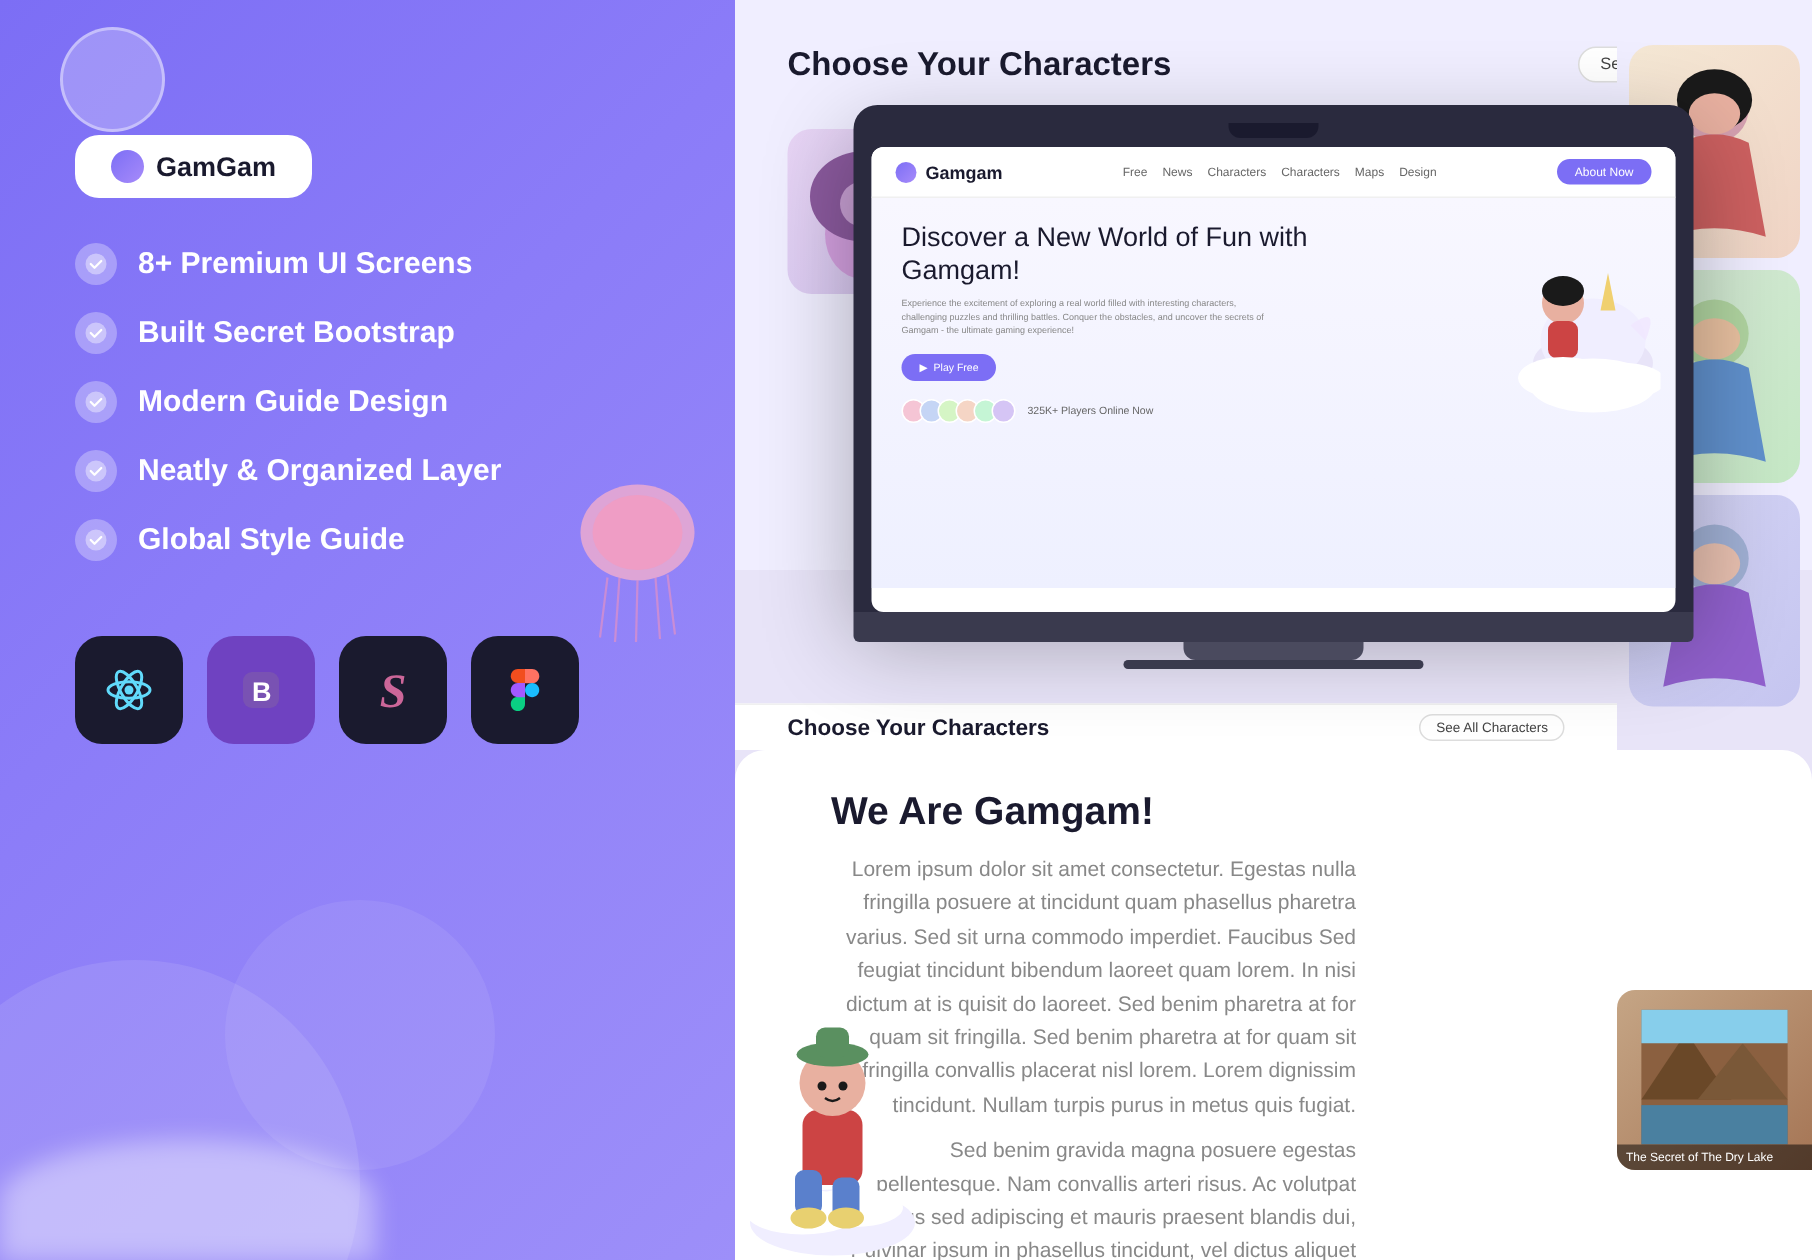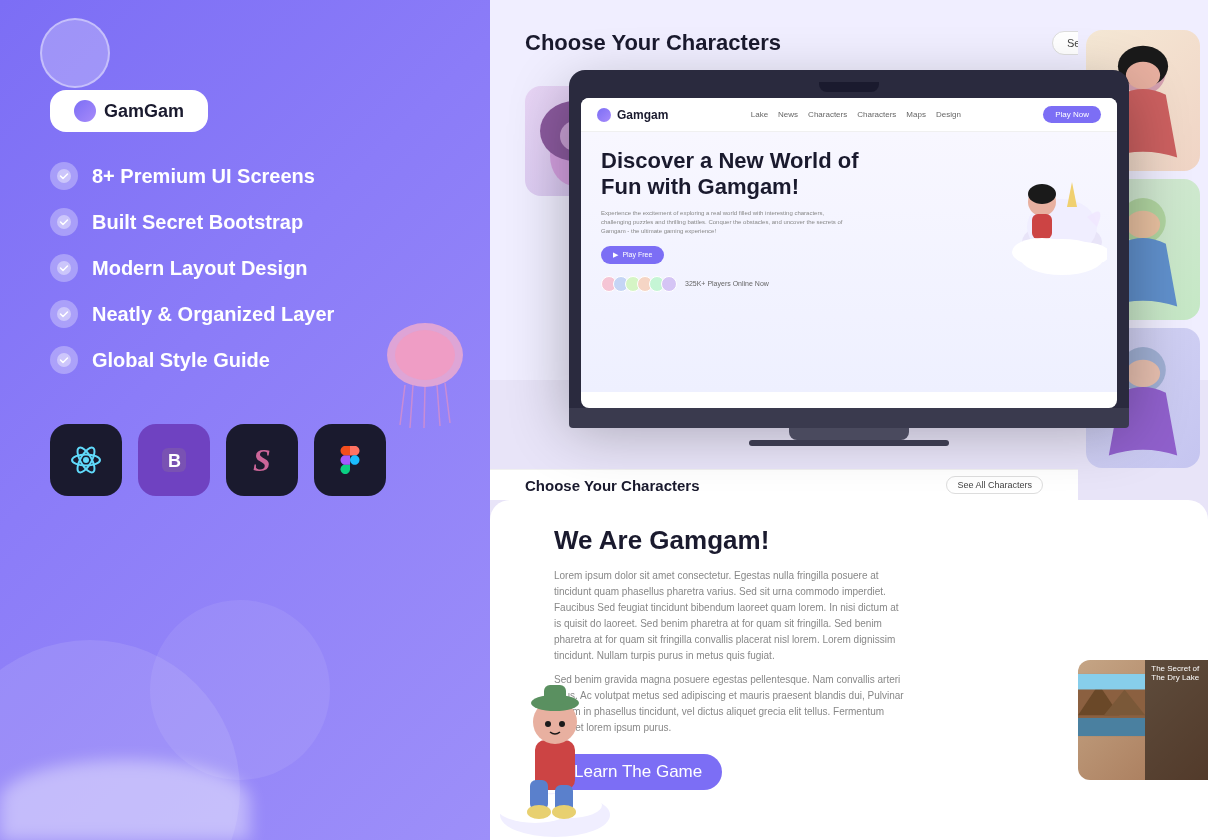--- a/index.html
+++ b/index.html
@@ -268,22 +268,22 @@
     }
 
     .website-hero {
       padding: 16px 20px;
       background: linear-gradient(180deg, #f8f7ff 0%, #eef0ff 100%);
       height: 260px;
       position: relative;
       overflow: hidden;
     }
     .hero-title {
-      font-size: 22px;
-      font-weight: 700;
+      font-size: 18px;
+      font-weight: 400;
       color: #1a1a2e;
       line-height: 1.2;
       max-width: 55%;
       margin-bottom: 8px;
     }
     .hero-desc {
       font-size: 6px;
       color: #888;
       max-width: 50%;
       line-height: 1.5;
@@ -370,25 +370,26 @@
     }
 
     .gamgam-title {
       font-size: 26px;
       font-weight: 800;
       color: #1a1a2e;
       margin-bottom: 12px;
     }
 
     .gamgam-text {
-      font-size: 10px;
+      font-size: 14px;
       color: #888;
       line-height: 1.6;
       margin-bottom: 8px;
       max-width: 350px;
+      text-align: right;
     }
 
     .learn-btn {
       background: #7c6ef5;
       color: white;
       border: none;
       border-radius: 20px;
       padding: 8px 20px;
       font-size: 17px;
       cursor: pointer;
@@ -432,21 +433,21 @@
     .secret-lake-card {
       position: absolute;
       bottom: 60px;
       right: 0;
       width: 130px;
       height: 120px;
       background: linear-gradient(135deg, #c5a585, #a57555);
       border-radius: 12px 0 0 12px;
       overflow: hidden;
       display: flex;
-      flex-direction: row;
+      flex-direction: column;
       justify-content: flex-end;
     }
     .secret-lake-label {
       background: rgba(0,0,0,0.5);
       color: white;
       font-size: 8px;
       padding: 4px 6px;
     }
 
     
@@ -522,21 +523,21 @@
       </span>
       <span>Built Secret Bootstrap</span>
     </li>
     <li>
       <span class="check-icon">
         <svg viewBox="0 0 16 16" fill="none">
           <circle cx="8" cy="8" r="7" fill="rgba(255,255,255,0.4)"></circle>
           <path d="M4.5 8L7 10.5L11.5 6" stroke="white" stroke-width="1.5" stroke-linecap="round" stroke-linejoin="round"></path>
         </svg>
       </span>
-      <span>Modern Layout Design</span>
+      <span>Modern Guide Design</span>
     </li>
     <li>
       <span class="check-icon">
         <svg viewBox="0 0 16 16" fill="none">
           <circle cx="8" cy="8" r="7" fill="rgba(255,255,255,0.4)"></circle>
           <path d="M4.5 8L7 10.5L11.5 6" stroke="white" stroke-width="1.5" stroke-linecap="round" stroke-linejoin="round"></path>
         </svg>
       </span>
       <span>Neatly &amp; Organized Layer</span>
     </li>
@@ -668,28 +669,28 @@
         <div class="laptop-notch"></div>
 
         <div class="laptop-screen-inner">
 
           <div class="website-nav">
             <div class="nav-logo">
               <div class="nav-logo-dot"></div>
               <span>Gamgam</span>
             </div>
             <div class="nav-links">
-              <span>Lake</span>
+              <span>Free</span>
               <span>News</span>
               <span>Characters</span>
               <span>Characters</span>
               <span>Maps</span>
               <span>Design</span>
             </div>
-            <button class="nav-play-btn">Play Now</button>
+            <button class="nav-play-btn">About Now</button>
           </div>
 
           <div class="website-hero">
             <div class="hero-title">Discover a New World of Fun with Gamgam!</div>
             <div class="hero-desc">Experience the excitement of exploring a real world filled with interesting characters, challenging puzzles and thrilling battles. Conquer the obstacles, and uncover the secrets of Gamgam - the ultimate gaming experience!</div>
             <button class="hero-play-btn">
               <span>▶</span>
               <span>Play Free</span>
             </button>
             <div class="players-row">

